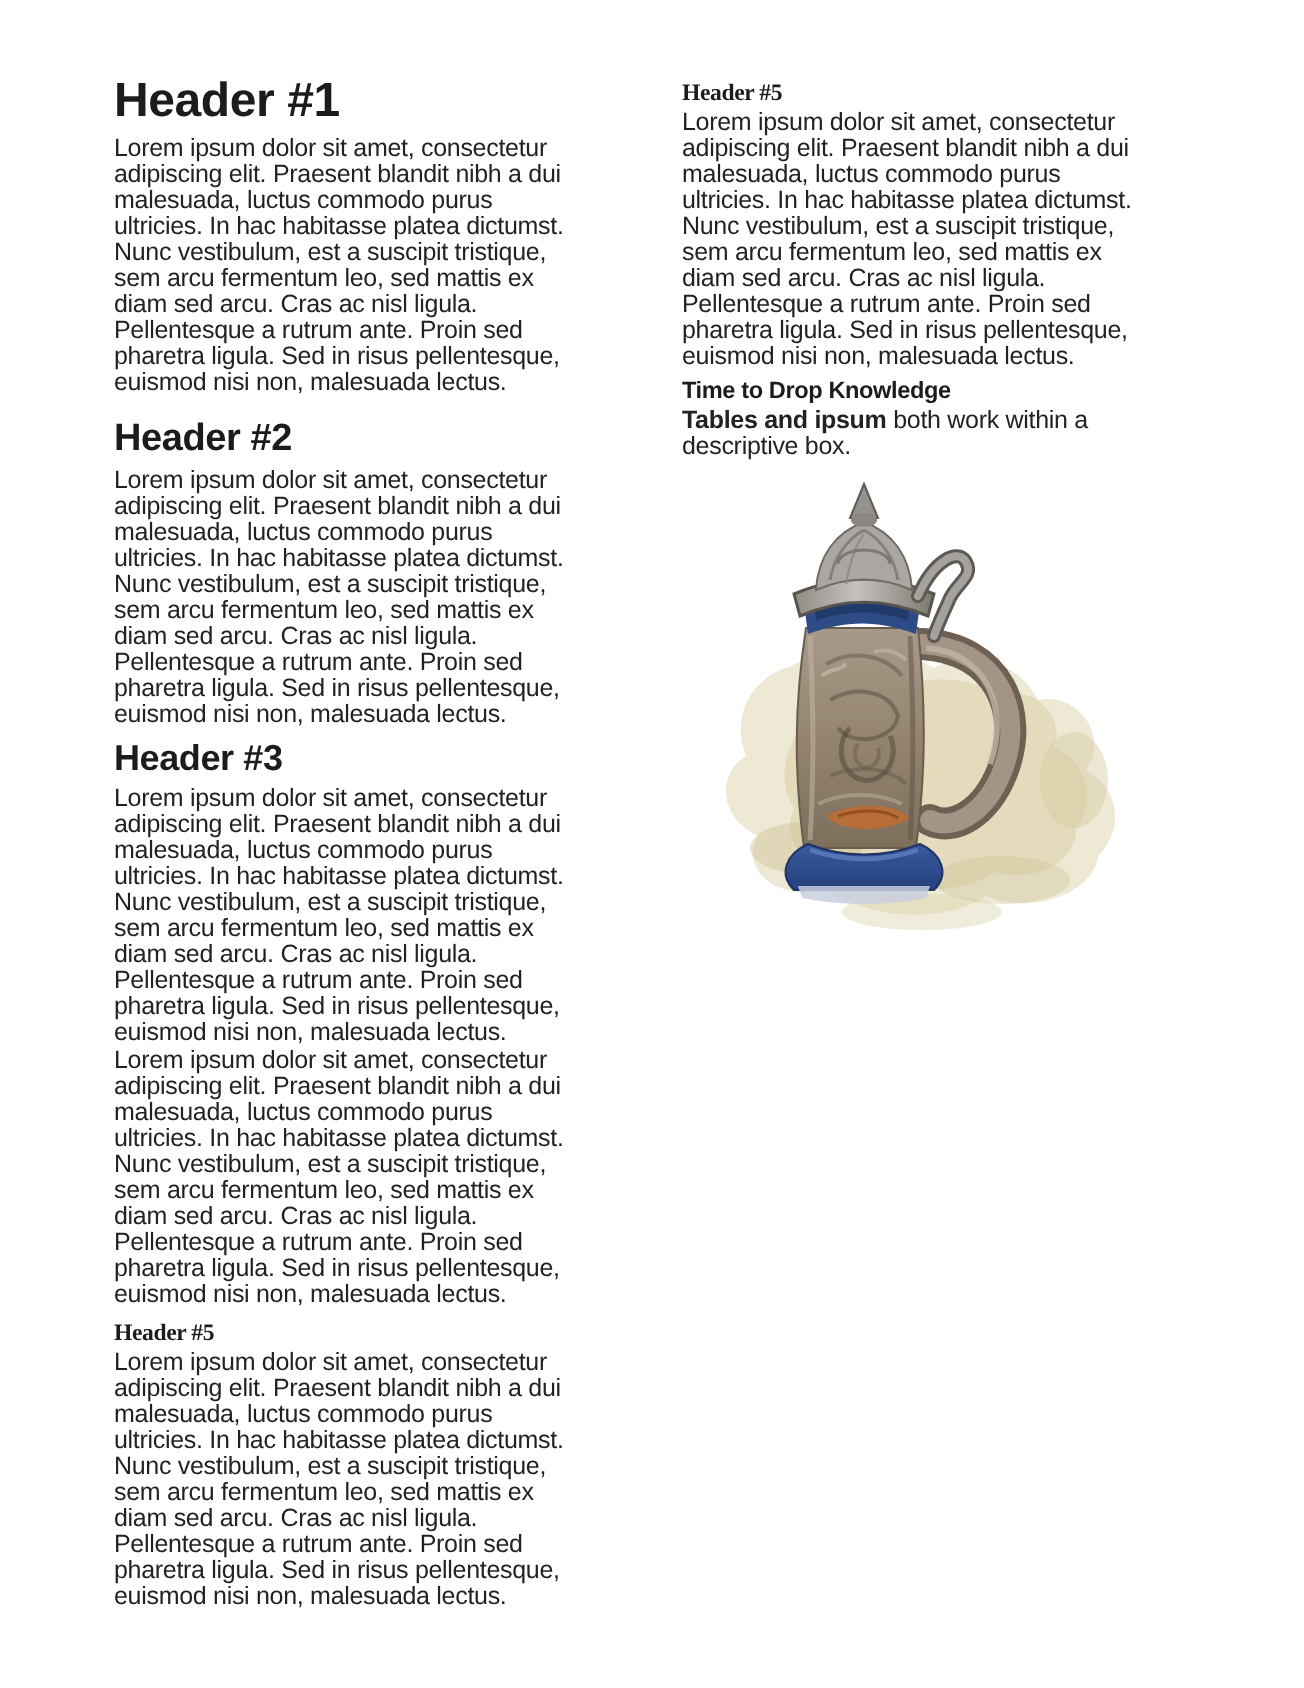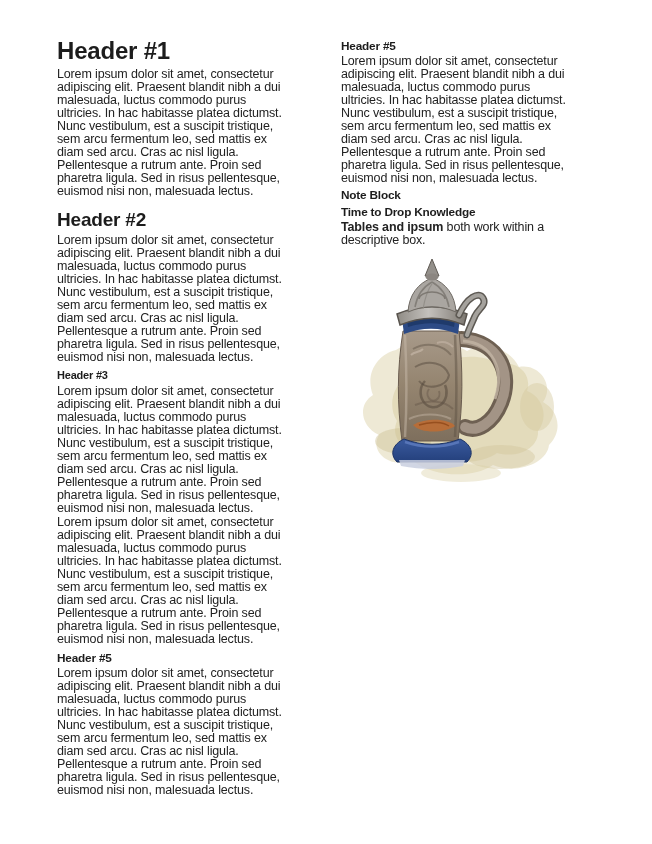--- a/index.html
+++ b/index.html
@@ -22,23 +22,23 @@
 
   h1, h2, h3, h4, h5 {
     margin: 0; padding: 0;
     color: #1c1c1c;
     font-weight: 700;
     line-height: 1.08;
     letter-spacing: -0.2px;
   }
   h1 { font-size: 24px;  margin: 0 0 4px 0; }
   h2 { font-size: 19px;  margin: 12px 0 4px 0; }
-  h3 { font-size: 11px; margin: 6px 0 3px 0; }
+  h3 { font-size: 18px; margin: 6px 0 3px 0; }
   h4 { font-size: 12.8px; margin: 6px 0 2px 0; }
-  h5 { font-size: 11.8px; margin: 6px 0 2px 0; }
+  h5 { font-size: 11.8px; margin: 6px 0 2px 0; font-family: Liberation Serif, serif; }
   .col-right h5.first { margin-top: 2px; }
 
   p.body-text {
     font-size: 12.5px;
     line-height: 13px;
     letter-spacing: -0.15px;
     margin: 0 0 1px 0;
     white-space: pre-line;
   }
   .note-heading {
@@ -129,21 +129,20 @@
 adipiscing elit. Praesent blandit nibh a dui
 malesuada, luctus commodo purus
 ultricies. In hac habitasse platea dictumst.
 Nunc vestibulum, est a suscipit tristique,
 sem arcu fermentum leo, sed mattis ex
 diam sed arcu. Cras ac nisl ligula.
 Pellentesque a rutrum ante. Proin sed
 pharetra ligula. Sed in risus pellentesque,
 euismod nisi non, malesuada lectus.</p>
 
-    <div class="note-heading">Note Block</div>
 
     <div class="note-heading">Time to Drop Knowledge</div>
 
     <p class="body-text"><span class="inline-bold">Tables and ipsum</span><span> both work within a
 descriptive box.</span></p>
 
     <figure class="stein-figure">
       <svg width="220" height="230" viewBox="0 0 220 230" xmlns="http://www.w3.org/2000/svg">
         <defs>
           <linearGradient id="bodyGrad" x1="0" y1="0" x2="0" y2="1">

